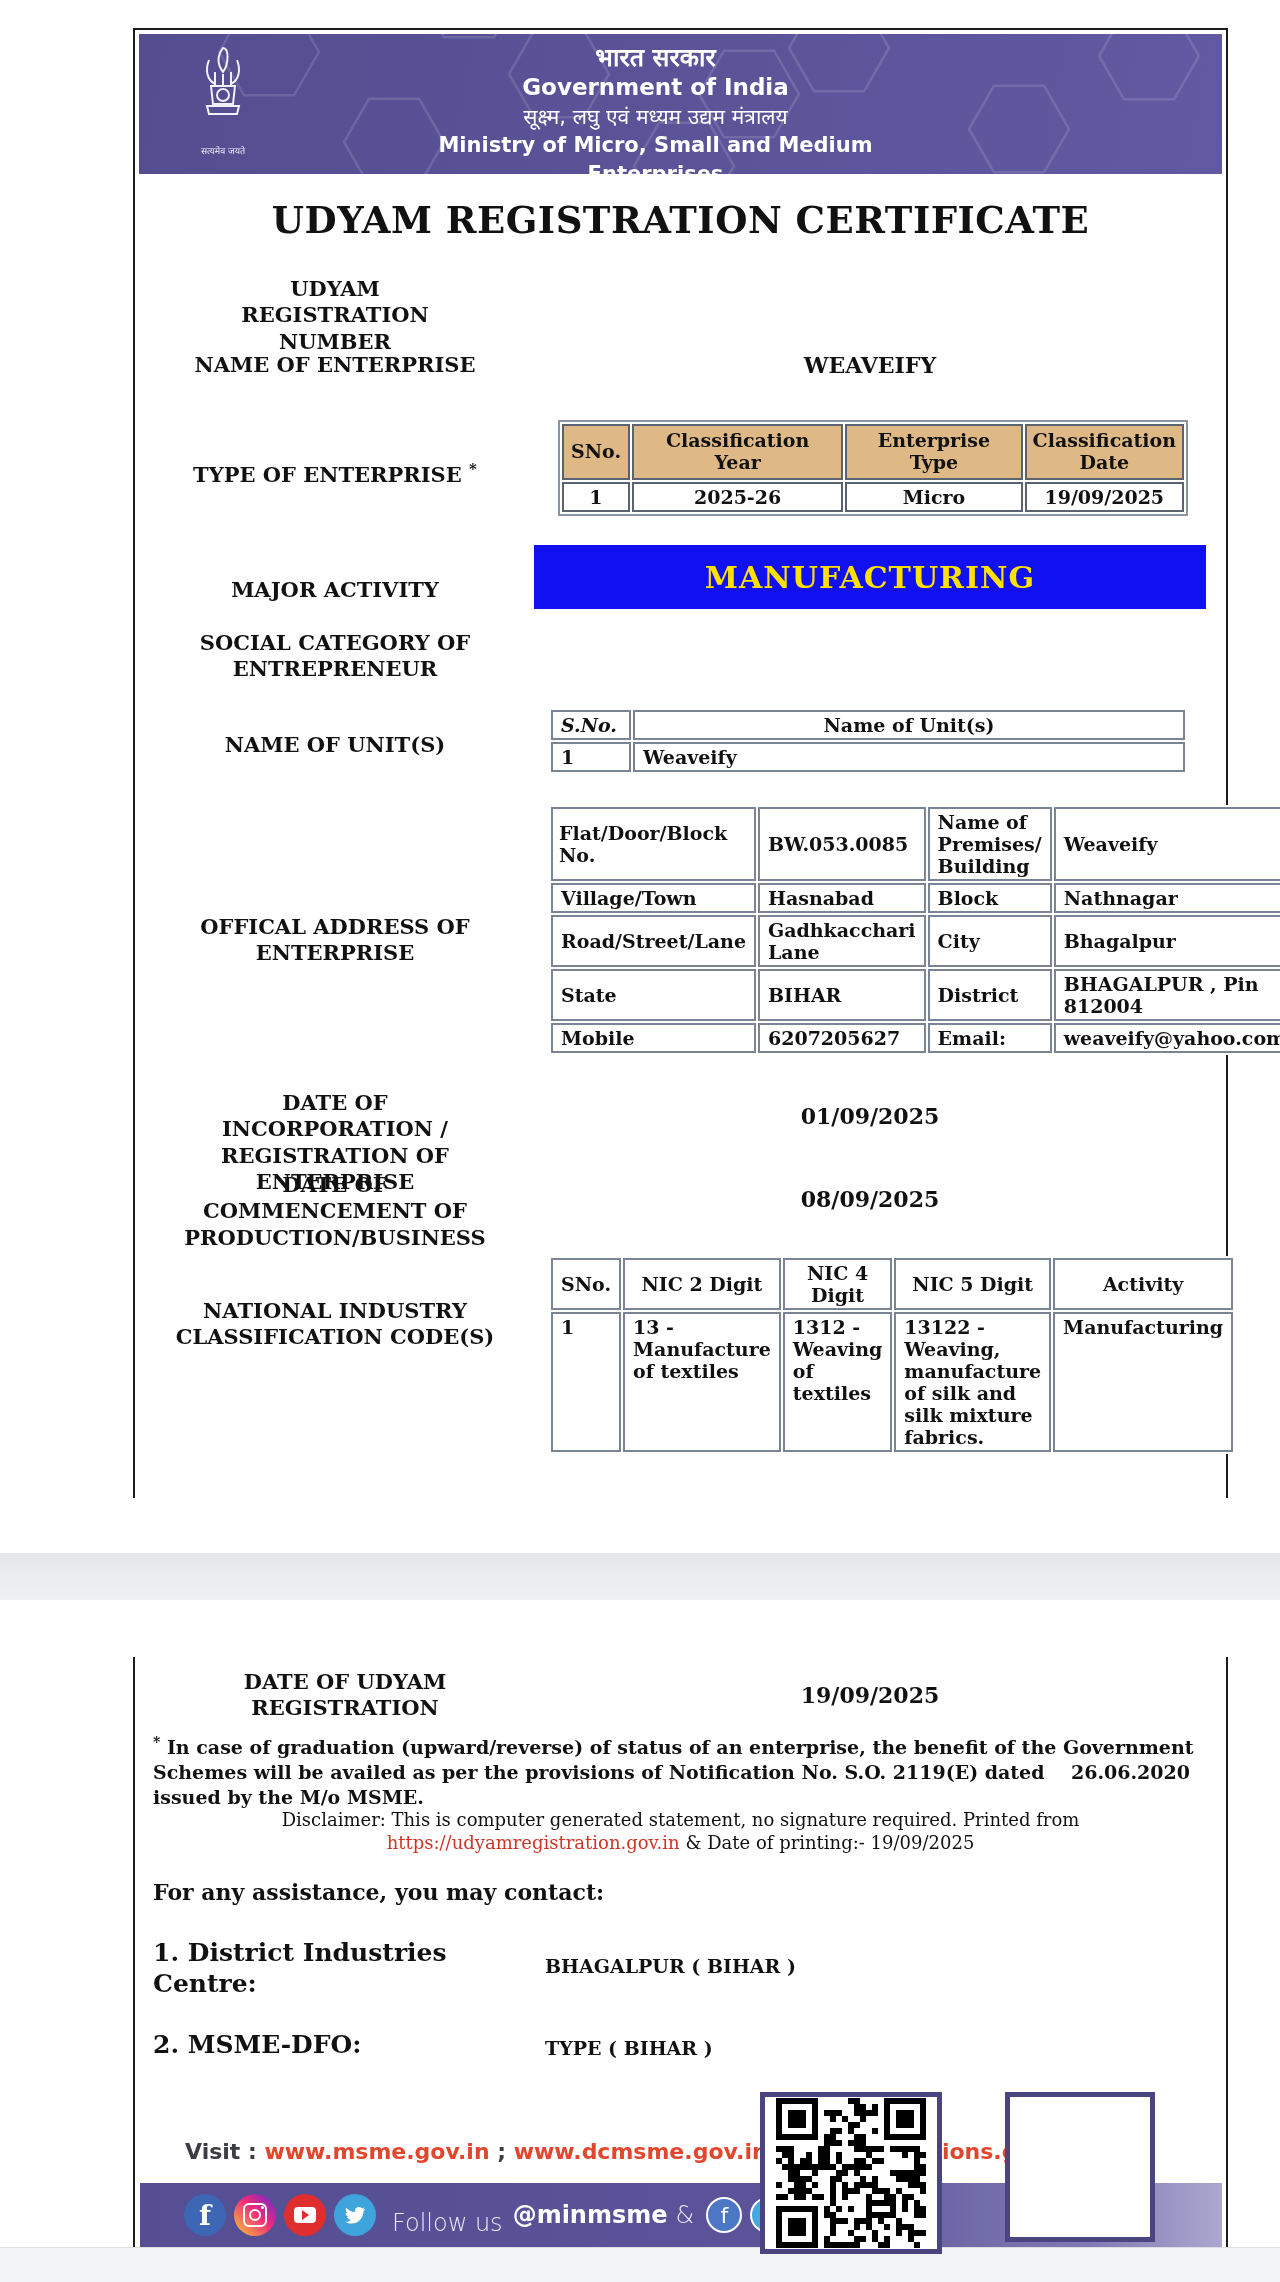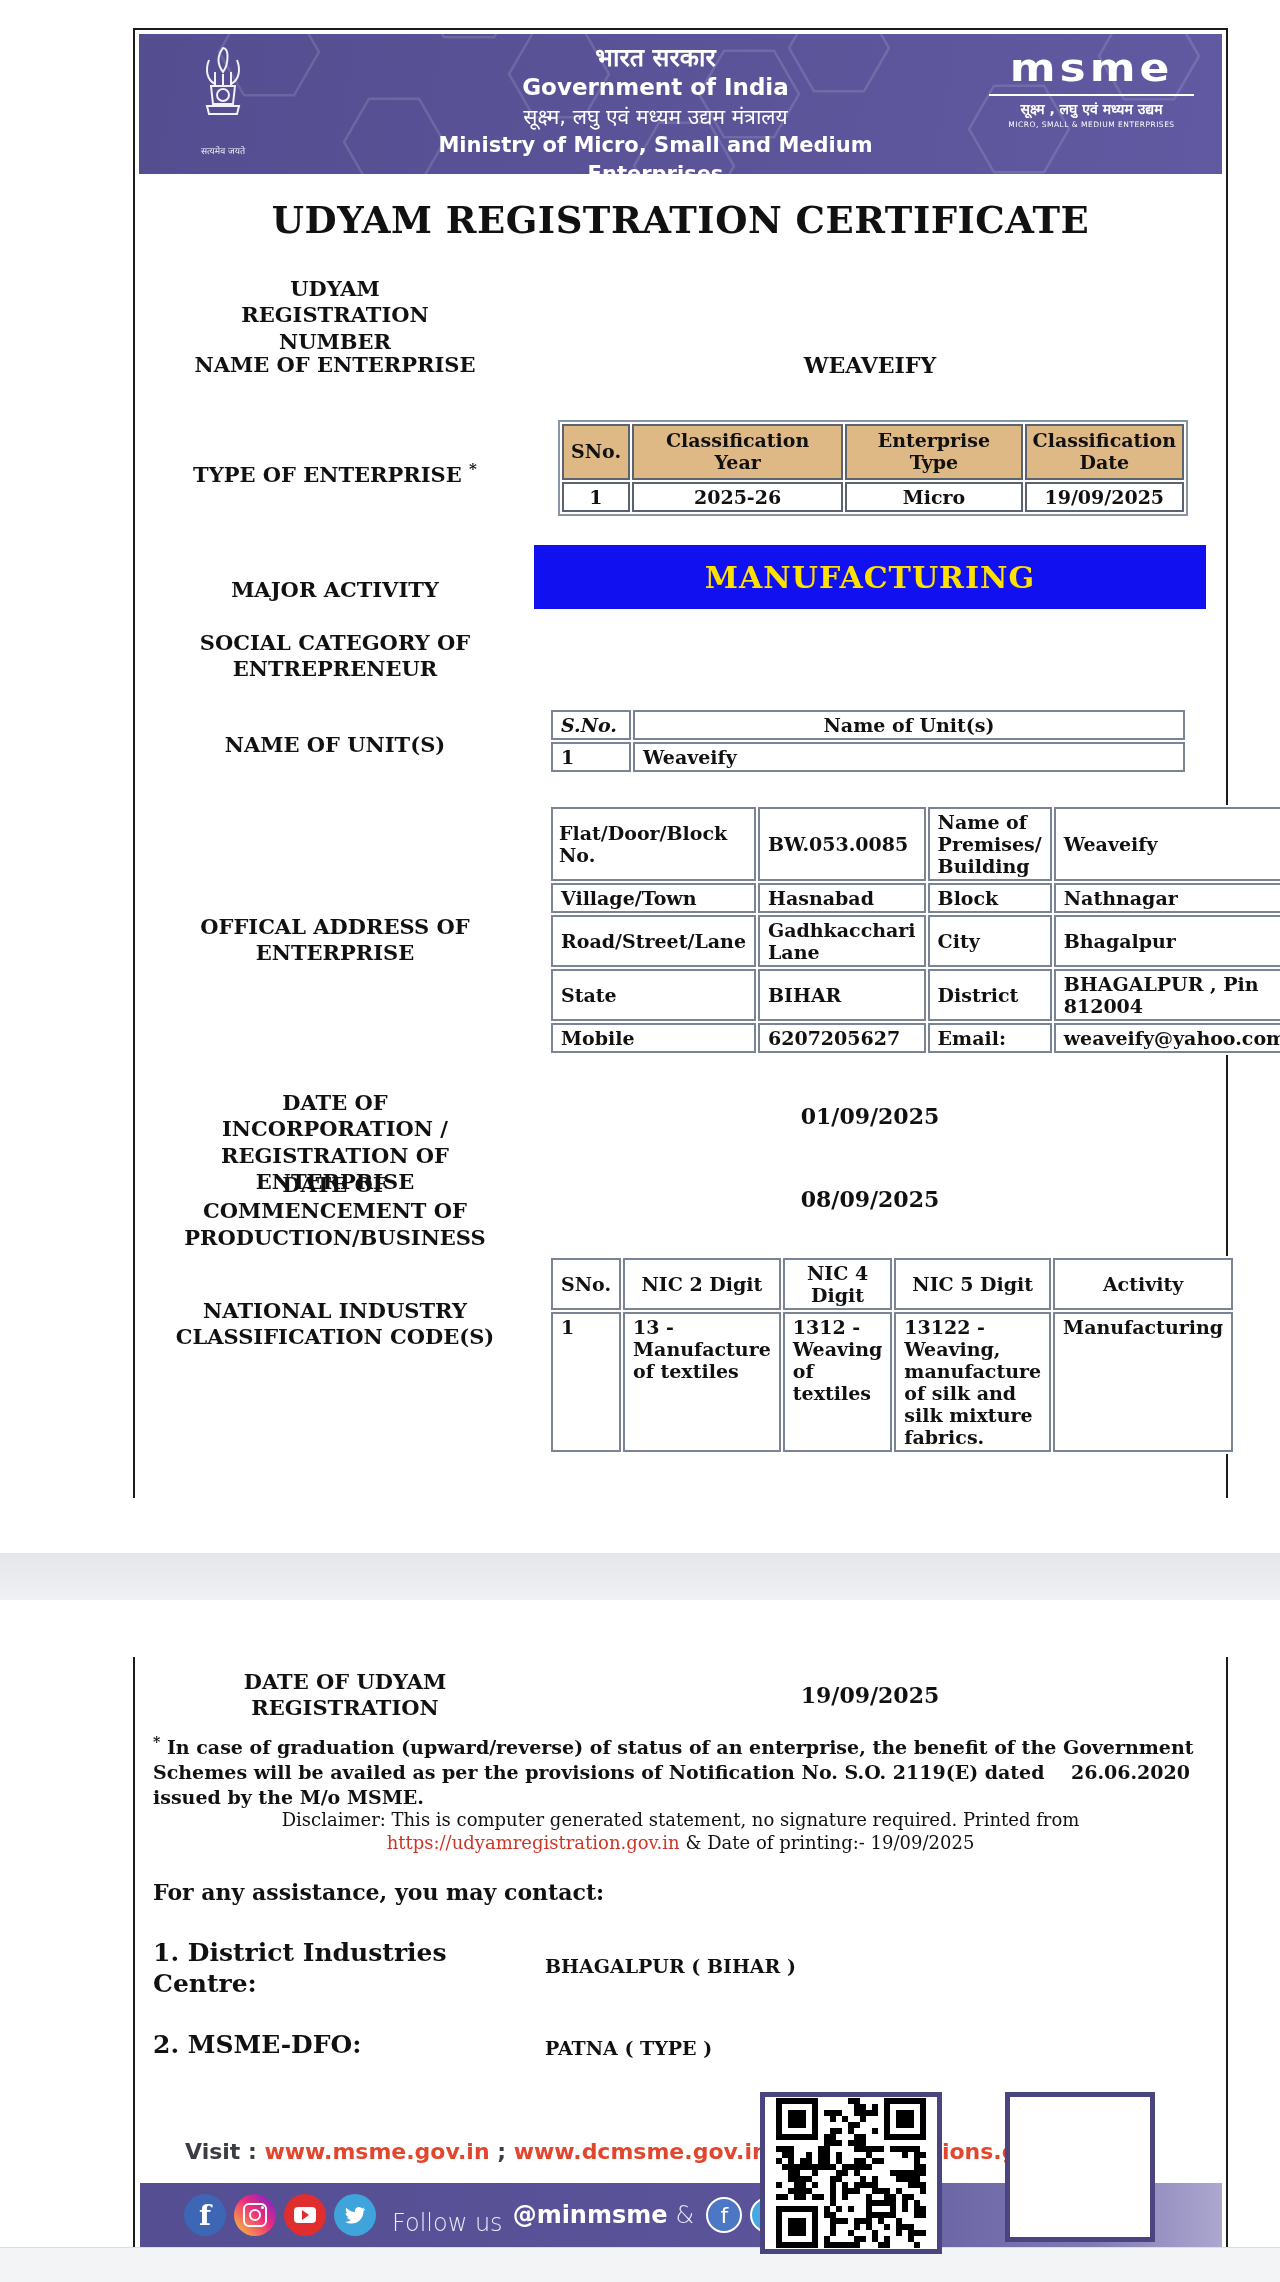--- a/index.html
+++ b/index.html
@@ -128,25 +128,20 @@
           </g>
         </svg>
         <div class="emblem-cap">सत्यमेव जयते</div>
       </div>
       <div class="hdr-center">
         <div class="l1">भारत सरकार</div>
         <div class="l2">Government of India</div>
         <div class="l3">सूक्ष्म, लघु एवं मध्यम उद्यम मंत्रालय</div>
         <div class="l4">Ministry of Micro, Small and Medium Enterprises</div>
       </div>
-      <div class="msme-logo">
-        <div class="msme-word">msme</div>
-        <div class="msme-hindi">सूक्ष्म , लघु एवं मध्यम उद्यम</div>
-        <div class="msme-cap">MICRO, SMALL &amp; MEDIUM ENTERPRISES</div>
-      </div>
     </div>
 
     <div class="title">UDYAM REGISTRATION CERTIFICATE</div>
 
     <div class="lbl" style="top:246px;left:70px;width:260px;">UDYAM REGISTRATION NUMBER</div>
 
     <div class="lbl" style="top:322px;">NAME OF ENTERPRISE</div>
     <div class="val" style="top:322px;">WEAVEIFY</div>
 
     <div class="lbl" style="top:430px;">
@@ -269,21 +264,21 @@
     <div class="disc" style="top:175px;">
       <a class="red" href="#" style="text-decoration:none;">https://udyamregistration.gov.in</a><span> &amp; Date of printing:- 19/09/2025</span>
     </div>
 
     <div class="assist" style="top:222px;">For any assistance, you may contact:</div>
 
     <div class="c-lbl" style="top:280px;">1. District Industries Centre:</div>
     <div class="c-val" style="top:298px;">BHAGALPUR ( BIHAR )</div>
 
     <div class="c-lbl" style="top:372px;">2. MSME-DFO:</div>
-    <div class="c-val" style="top:380px;">PATNA ( TYPE )</div>
+    <div class="c-val" style="top:380px;">TYPE ( BIHAR )</div>
 
     <div class="visit" style="top:482px;">
       <span>Visit : </span><a href="#">www.msme.gov.in</a><span> ; </span><a href="#">www.dcmsme.gov.in</a><span> ; </span><a href="#">www.champions.gov.in</a>
     </div>
 
     <div class="social-bar">
       <div class="sicon fb">f</div>
       <div class="sicon ig">
           <div class="ig-in"></div>
         </div>

